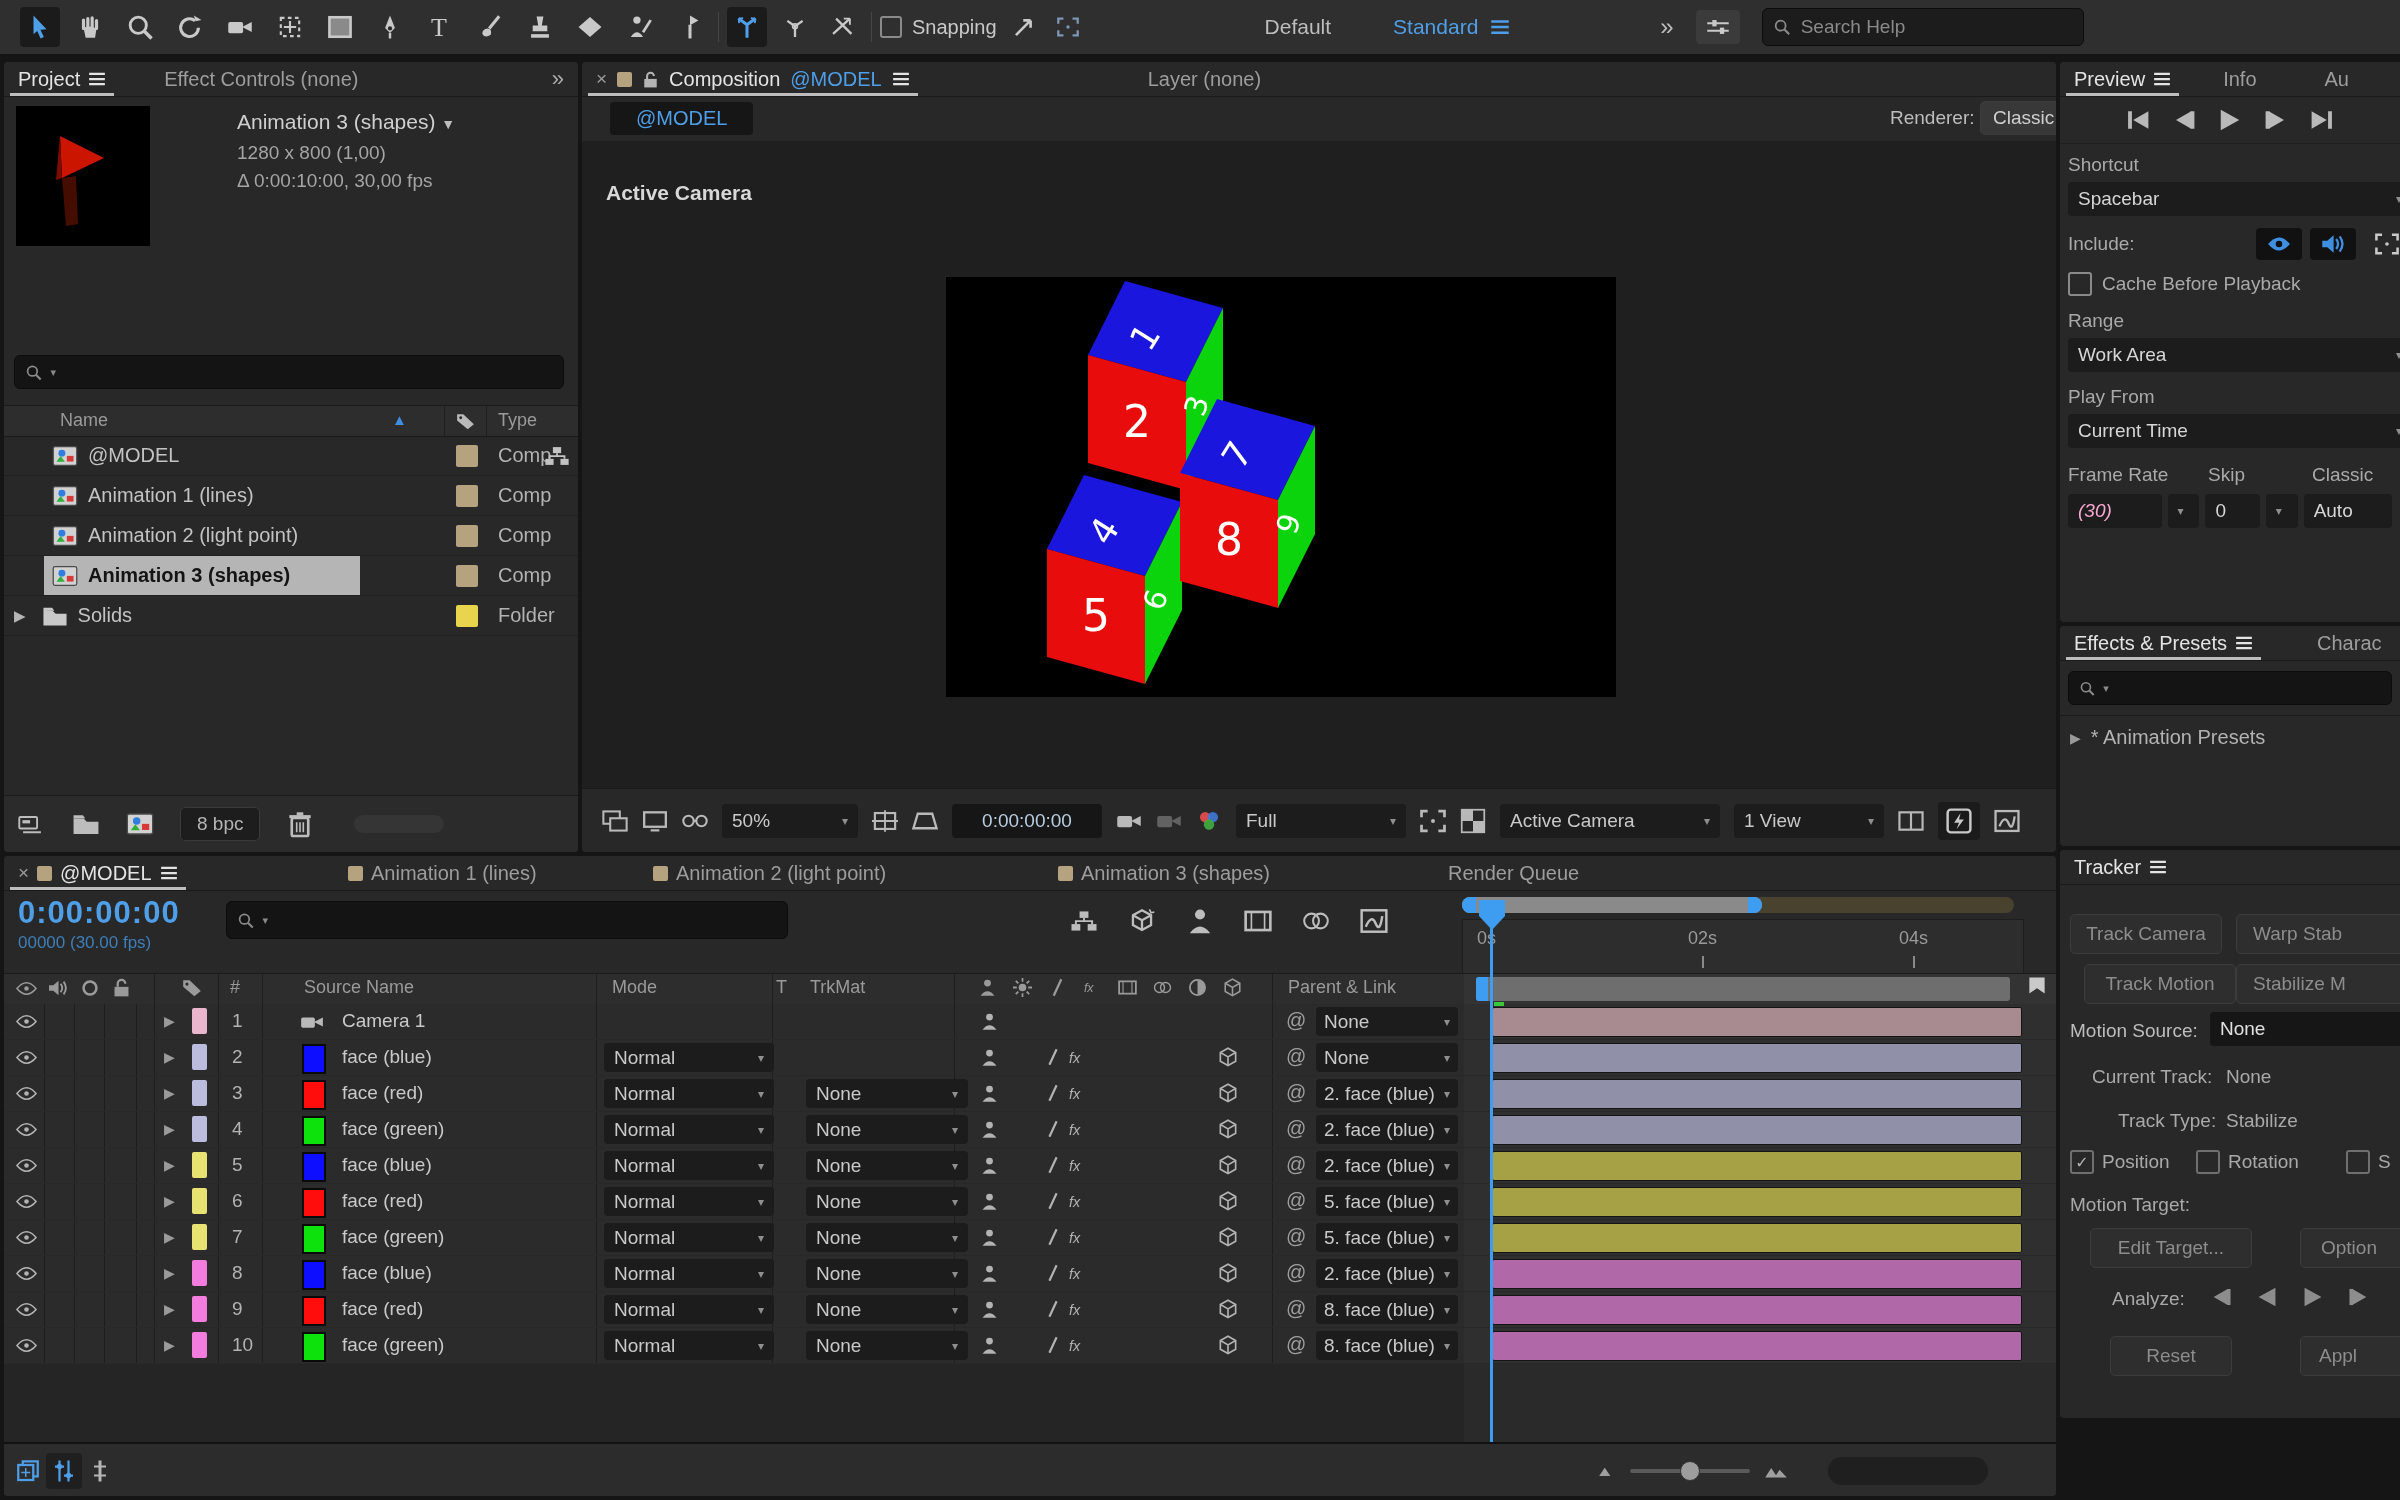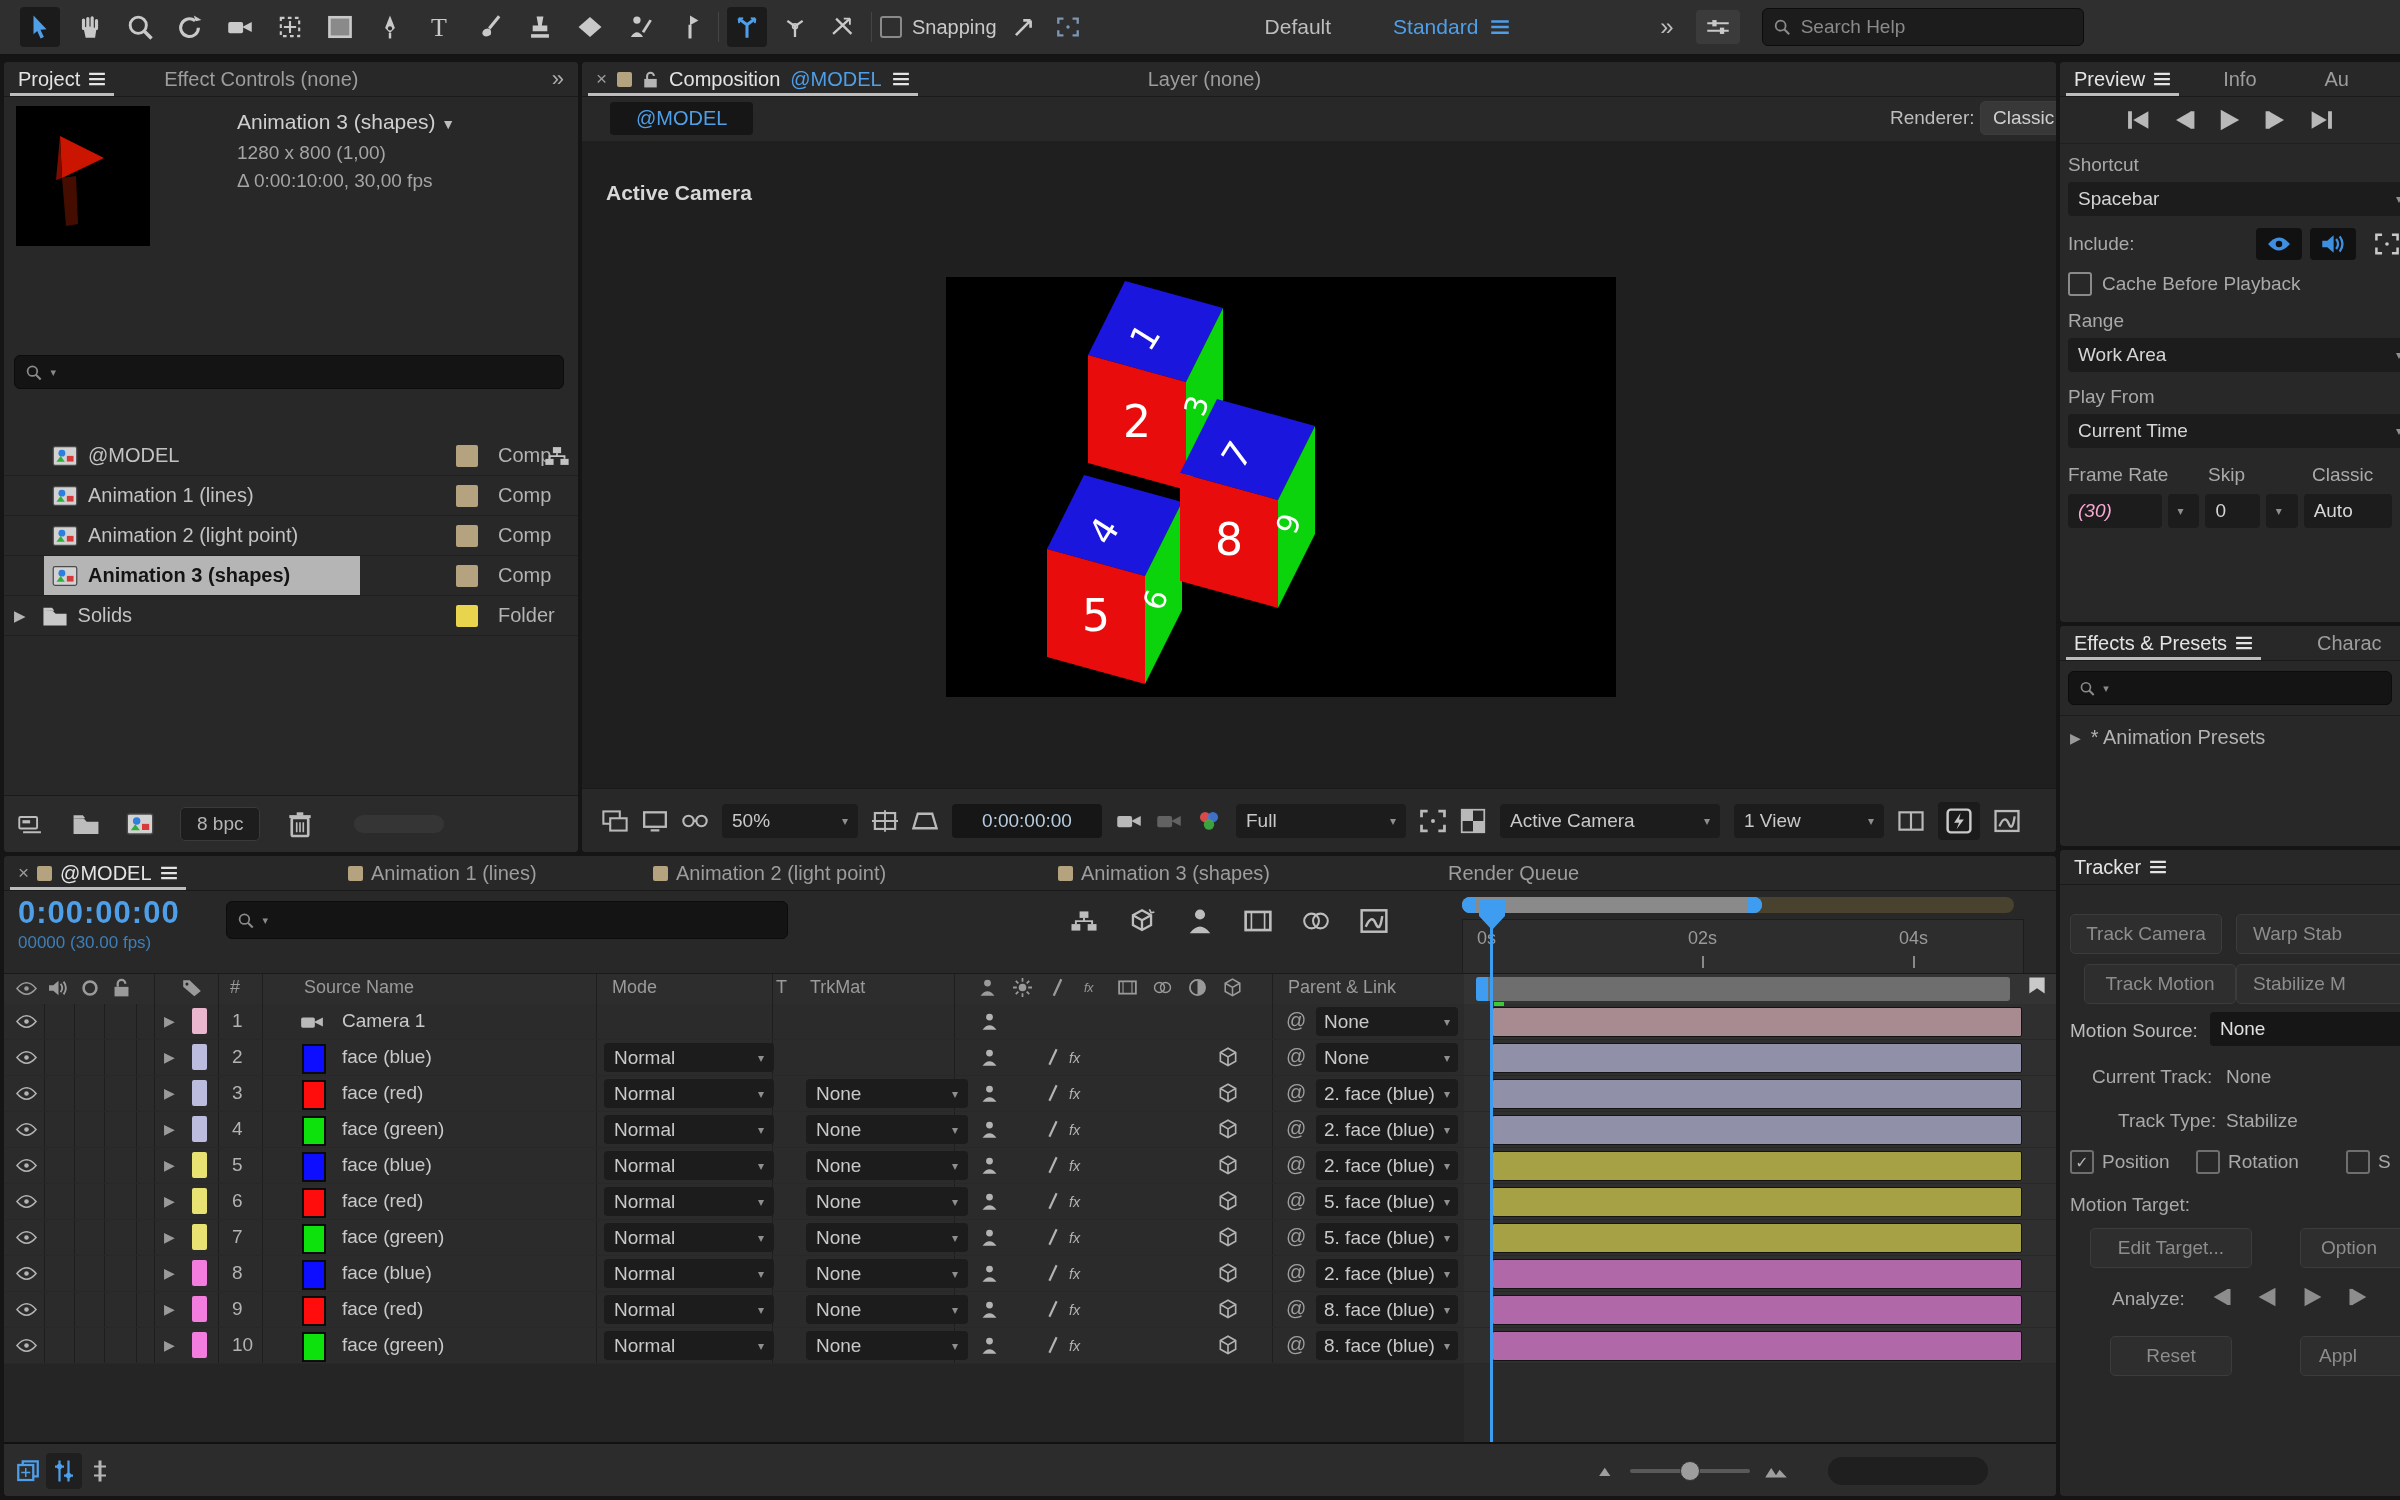--- a/index.html
+++ b/index.html
@@ -273,20 +273,33 @@
     <span class="icon" style="font-size:19px;">
         <svg viewBox="0 0 20 20">
           <circle cx="8.5" cy="8.5" r="5.5" fill="none" stroke="currentColor" stroke-width="2"></circle>
           <line x1="12.5" y1="12.5" x2="18" y2="18" stroke="currentColor" stroke-width="2.4"></line>
         </svg>
       </span>
     <span class="cv" style="font-size:11px;color:#8a8a8a;">▾</span>
     <input style="">
   </div>
 
+  <div class="abs" style="left:0;top:343px;width:574px;height:30px;background:#2d2d2d;border-top:1px solid #1a1a1a;border-bottom:1px solid #1a1a1a;">
+    <span class="hdrcell abs" style="left:56px;top:4px;">Name</span>
+    <span class="abs" style="left:388px;top:5px;color:#3f8fe0;font-size:15px;">▲</span>
+    <span class="rowline" style="left:440px;"></span>
+    <span class="icon abs" style="left:452px;top:6px;font-size:19px;color:#b9b9b9;">
+        <svg viewBox="0 0 17 15">
+          <path d="M1 6.5V1h5.5l9.5 9-5.5 4.5z" fill="currentColor"></path>
+          <circle cx="4.2" cy="4.2" r="1.3" fill="#2a2a2a"></circle>
+        </svg>
+      </span>
+    <span class="rowline" style="left:482px;"></span>
+    <span class="hdrcell abs" style="left:494px;top:4px;">Type</span>
+  </div>
   <div id="projrows" class="abs" style="left:0;top:374px;width:574px;">
       <div style="height: 39px; display: flex; align-items: center; border-bottom: 1px solid rgb(32, 32, 32); position: relative;">
         <span style="display: flex; align-items: center; gap: 10px; margin-left: 40px; height: 100%; padding: 0px 8px;">
           <span class="icon" style="font-size: 26px;">
             <svg viewBox="0 0 21 17">
               <rect x="1" y="1" width="19" height="15" rx="1.5" fill="#d2d2d2" stroke="#4a4a4a"></rect>
               <circle cx="8" cy="6.2" r="2.8" fill="#2f7fe0"></circle>
               <rect x="12" y="8.4" width="5.4" height="4.6" fill="#d83a3a"></rect>
               <path d="M3.6 13.2l3.4-4.6 3.4 4.6z" fill="#2fae3a"></path>
             </svg>
@@ -708,21 +721,21 @@
   </div>
   <div style="border-top:1px solid #1c1c1c;"></div>
   <div id="fxitems">
       <div style="display: flex; align-items: center; gap: 10px; padding: 10px; font-size: 20px; color: rgb(179, 179, 179);">
         <span style="font-size: 14px; color: rgb(154, 154, 154);">▶</span>
         <span>* Animation Presets</span>
       </div>
     </div>
 </div>
 
-<div class="panel" style="left:2060px;top:850px;width:340px;height:646px;border-radius:4px 0 0 4px;">
+<div class="panel" style="left:2060px;top:850px;width:340px;height:568px;border-radius:4px 0 0 4px;">
   <div class="tabbar">
     <div class="tab active">
       <span>Tracker</span>
       <span class="icon" style="font-size:18px;">
           <svg viewBox="0 0 16 14">
             <path d="M1 2.5h14M1 7h14M1 11.5h14" stroke="currentColor" stroke-width="2"></path>
           </svg>
         </span>
     </div>
   </div>

